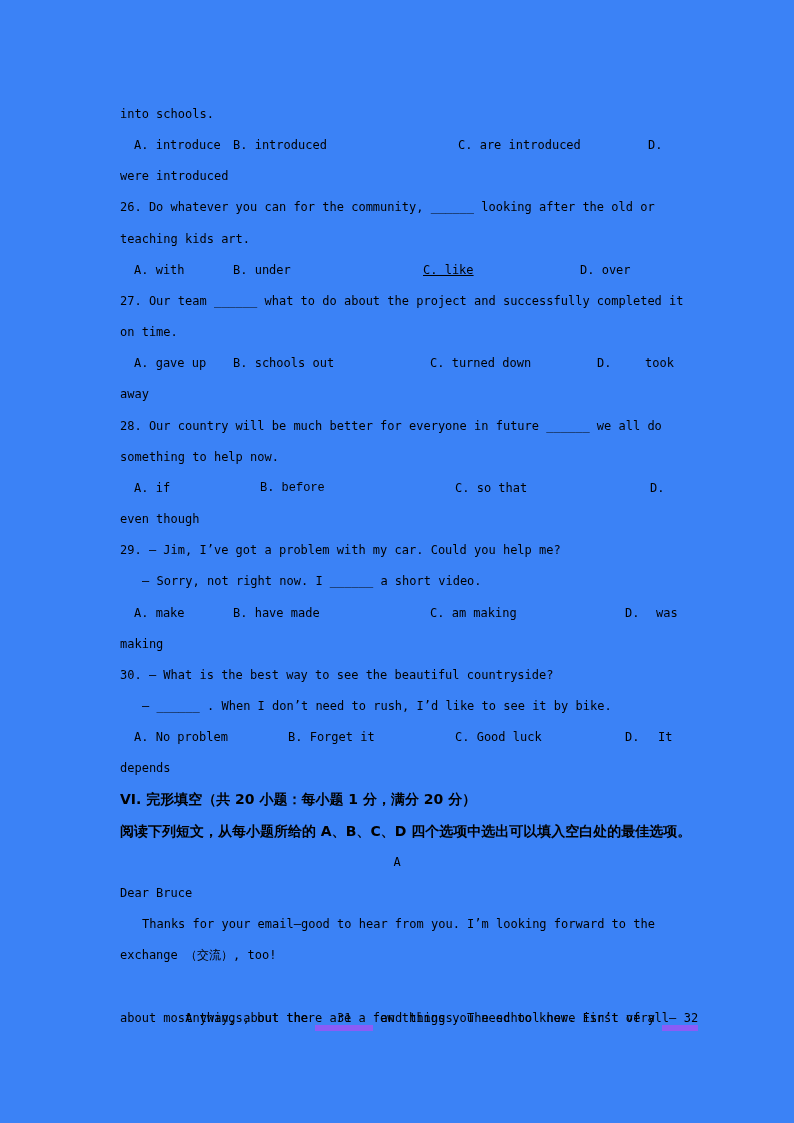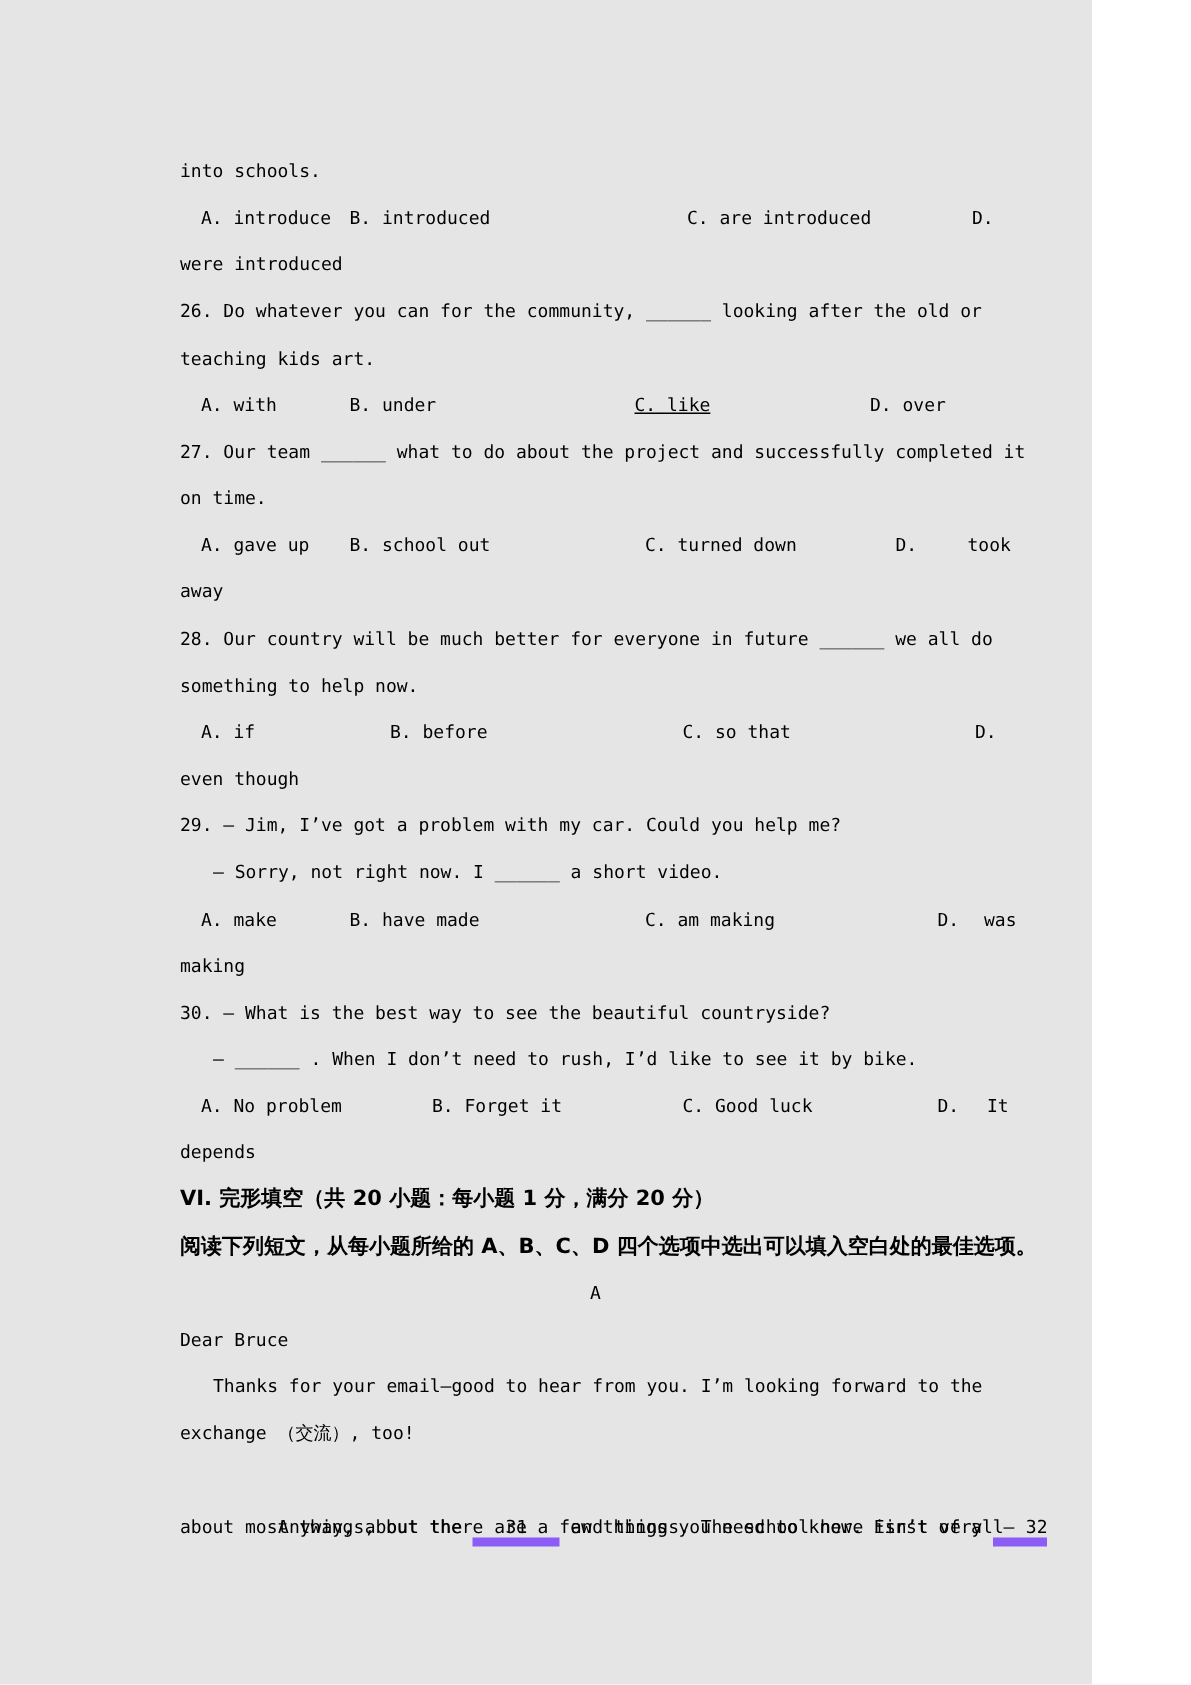--- a/index.html
+++ b/index.html
@@ -1,20 +1,20 @@
 <!DOCTYPE html>
 <html><head>
 <meta charset="utf-8">
 <style>
   html, body { margin: 0; padding: 0; background: #ffffff; }
   .page {
     position: relative;
-    width: 728px;
+    width: 794px;
     height: 1123px;
-    background: #e5e5e5;
+    background: #3b82f6;
     overflow: hidden;
     font-family: "DejaVu Sans Mono", "Liberation Mono", monospace;
     font-size: 12px;
     color: #000000;
   }
   .doc {
     position: absolute;
     left: 120px;
     top: 99px;
     width: 554px;
@@ -28,21 +28,21 @@
   .opt { position: absolute; top: 0; white-space: pre; }
   .o0 { left: 0; margin-left: 14px; }
   .center { text-align: center; }
   .cjk { font-size: 14px; font-family: "DejaVu Sans", "DejaVu Sans Mono", sans-serif; font-weight: bold; }
   .ind { padding-left: 22px; }
   .blank { border-bottom: 6px solid #8b5cf6; white-space: pre; }
   
   .r25 .o1 { left:113px; } .r25 .o2 { left:338px; } .r25 .o3 { left:528px; }
   .r26 .o1 { left:113px; } .r26 .o2 { left:303px;text-decoration:underline; } .r26 .o3 { left:460px; }
   .r27 .o1 { left:113px; } .r27 .o2 { left:310px; } .r27 .o3 { left:477px; } .r27 .o4 { left:525px; }
-  .r28 .o1 { left:140px; } .r28 .o2 { left:335px; } .r28 .o3 { left:530px; }
+  .r28 .o1 { left:140px;font-family:Liberation Mono, monospace; } .r28 .o2 { left:335px; } .r28 .o3 { left:530px; }
   .r29 .o1 { left:113px; } .r29 .o2 { left:310px; } .r29 .o3 { left:505px; } .r29 .o4 { left:536px; }
   .r30 .o1 { left:168px; } .r30 .o2 { left:335px; } .r30 .o3 { left:505px; } .r30 .o4 { left:538px; }
 </style>
 </head>
 <body>
 
 <div class="page">
   <div class="doc">
 
     <div class="ln">into schools.</div>
@@ -61,21 +61,21 @@
       <span class="opt o0">A. with</span>
       <span class="opt o1">B. under</span>
       <span class="opt o2">C. like</span>
       <span class="opt o3">D. over</span>
     </div>
 
     <div class="ln">27. Our team ______ what to do about the project and successfully completed it</div>
     <div class="ln">on time.</div>
     <div class="ln r27">
       <span class="opt o0">A. gave up</span>
-      <span class="opt o1">B. school out</span>
+      <span class="opt o1">B. schools out</span>
       <span class="opt o2">C. turned down</span>
       <span class="opt o3">D.</span>
       <span class="opt o4">took</span>
     </div>
     <div class="ln">away</div>
 
     <div class="ln">28. Our country will be much better for everyone in future ______ we all do</div>
     <div class="ln">something to help now.</div>
     <div class="ln r28">
       <span class="opt o0">A. if</span>

